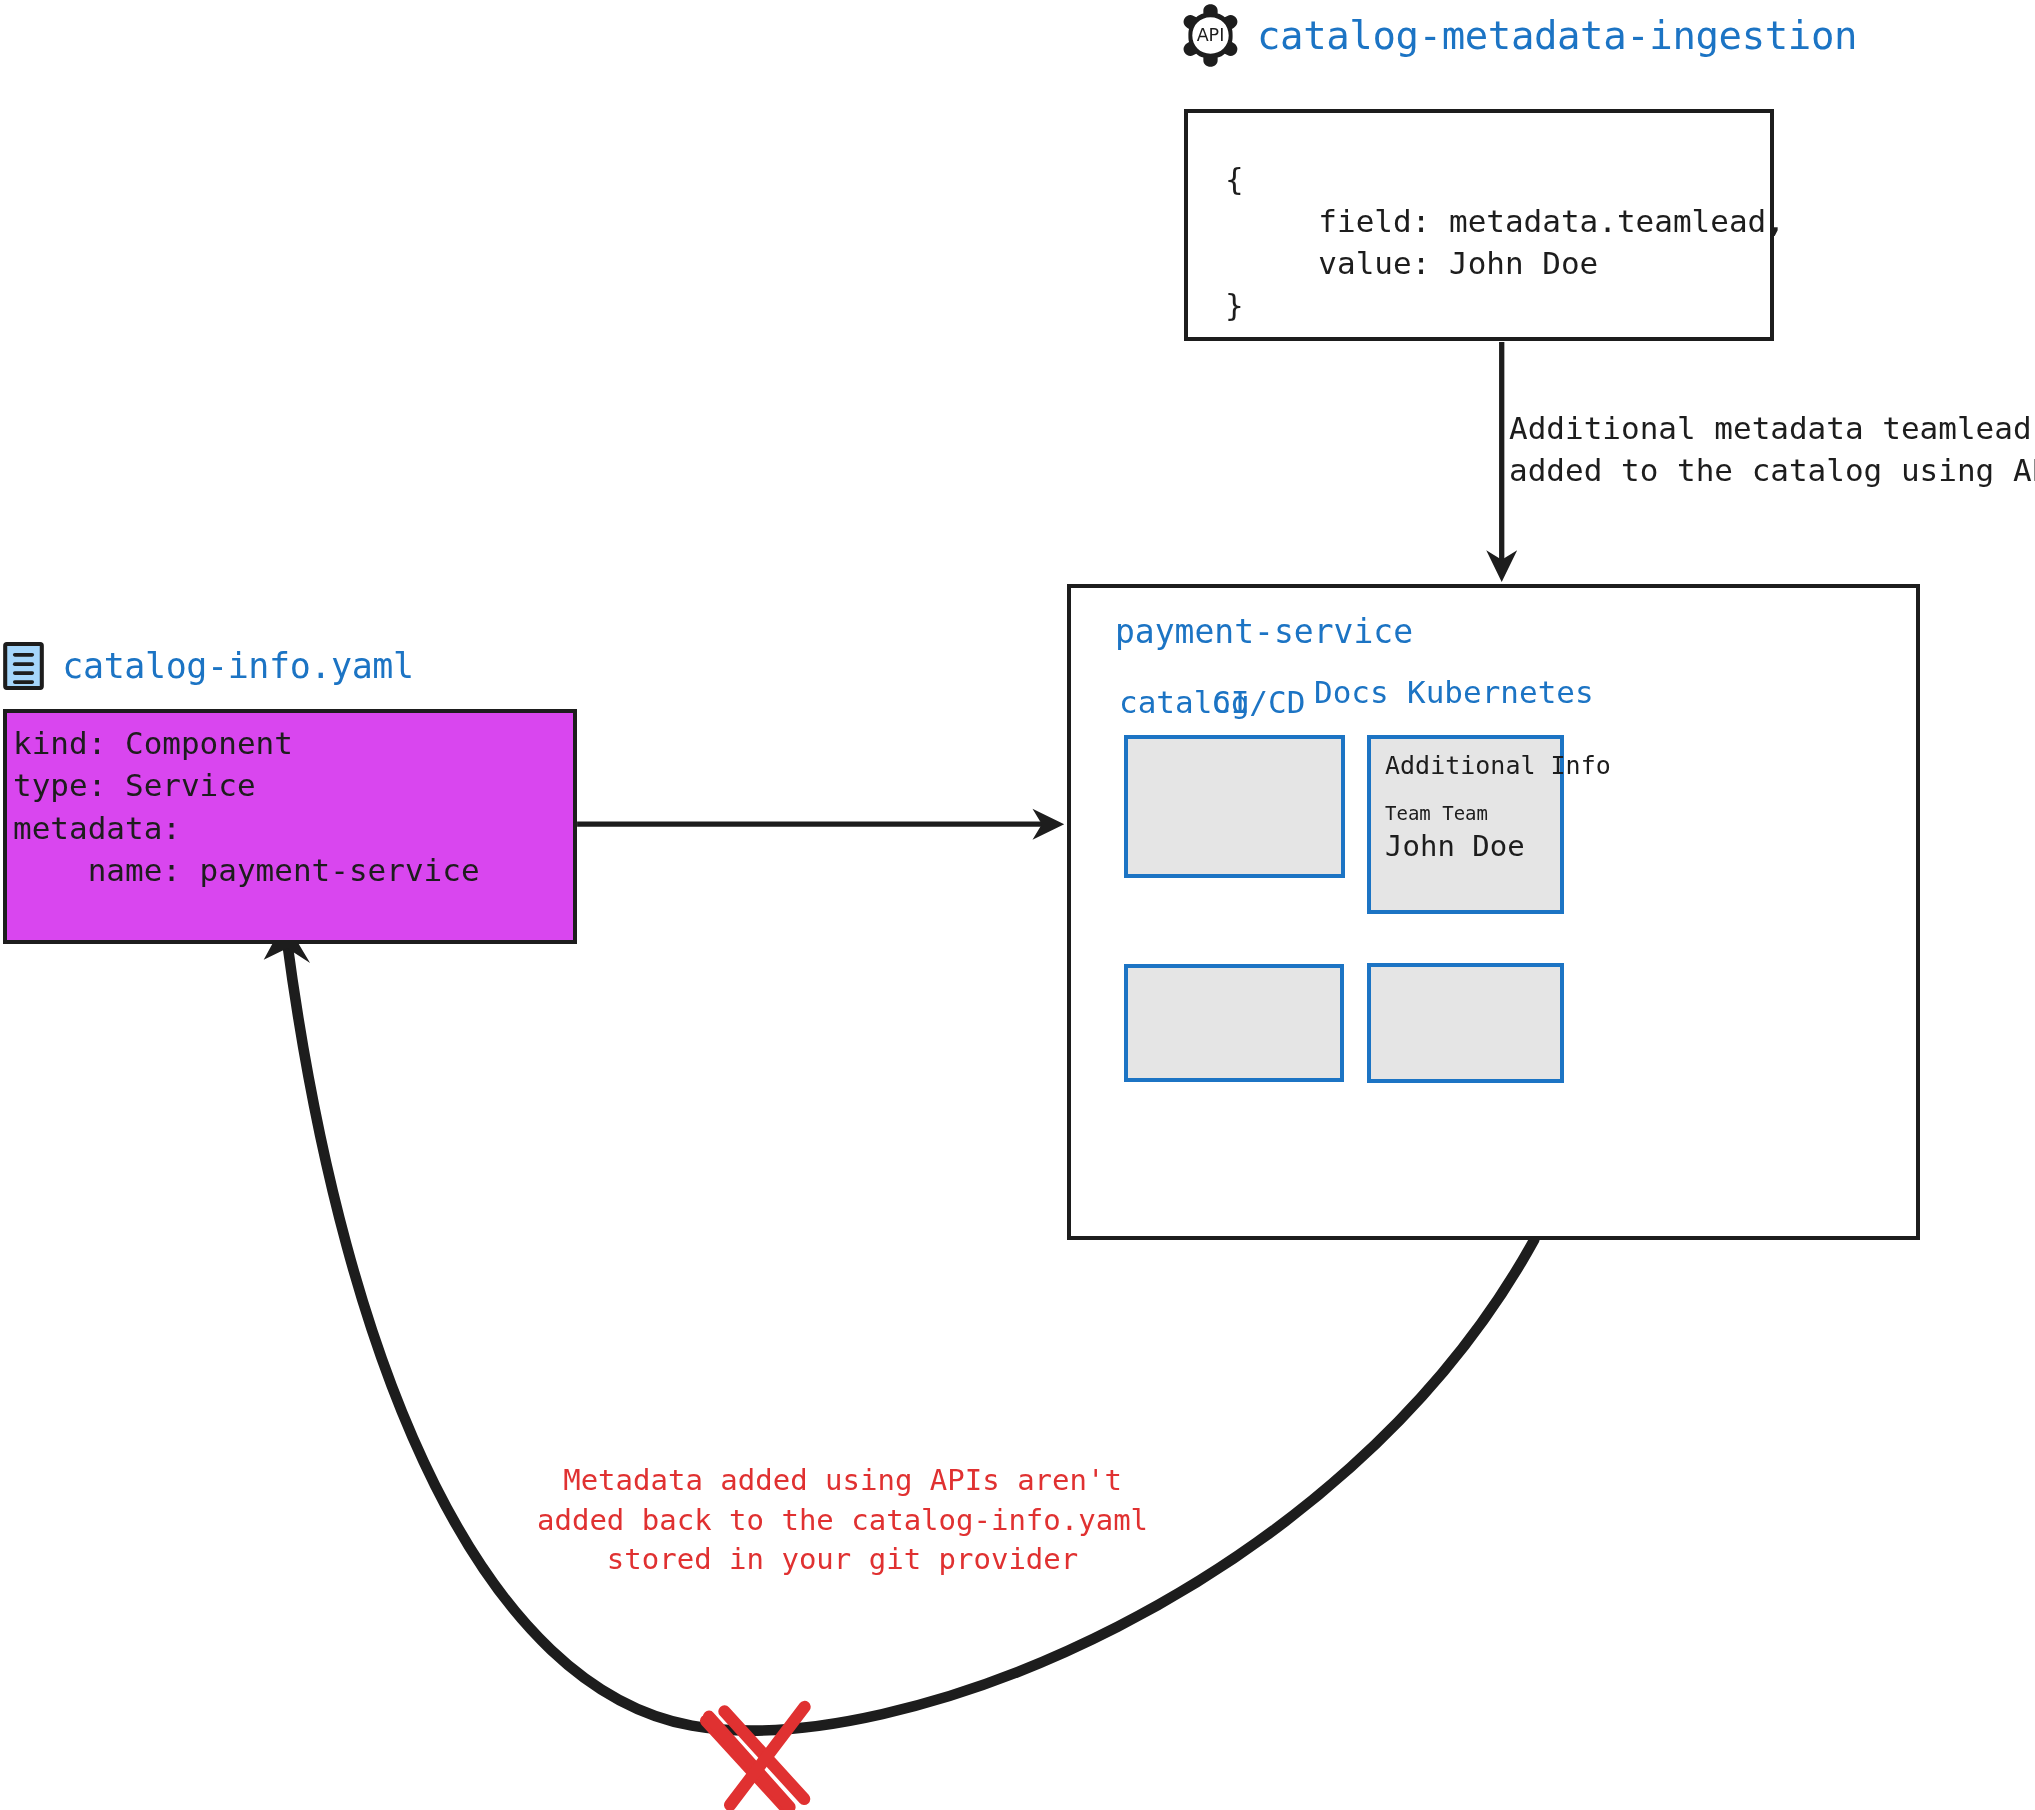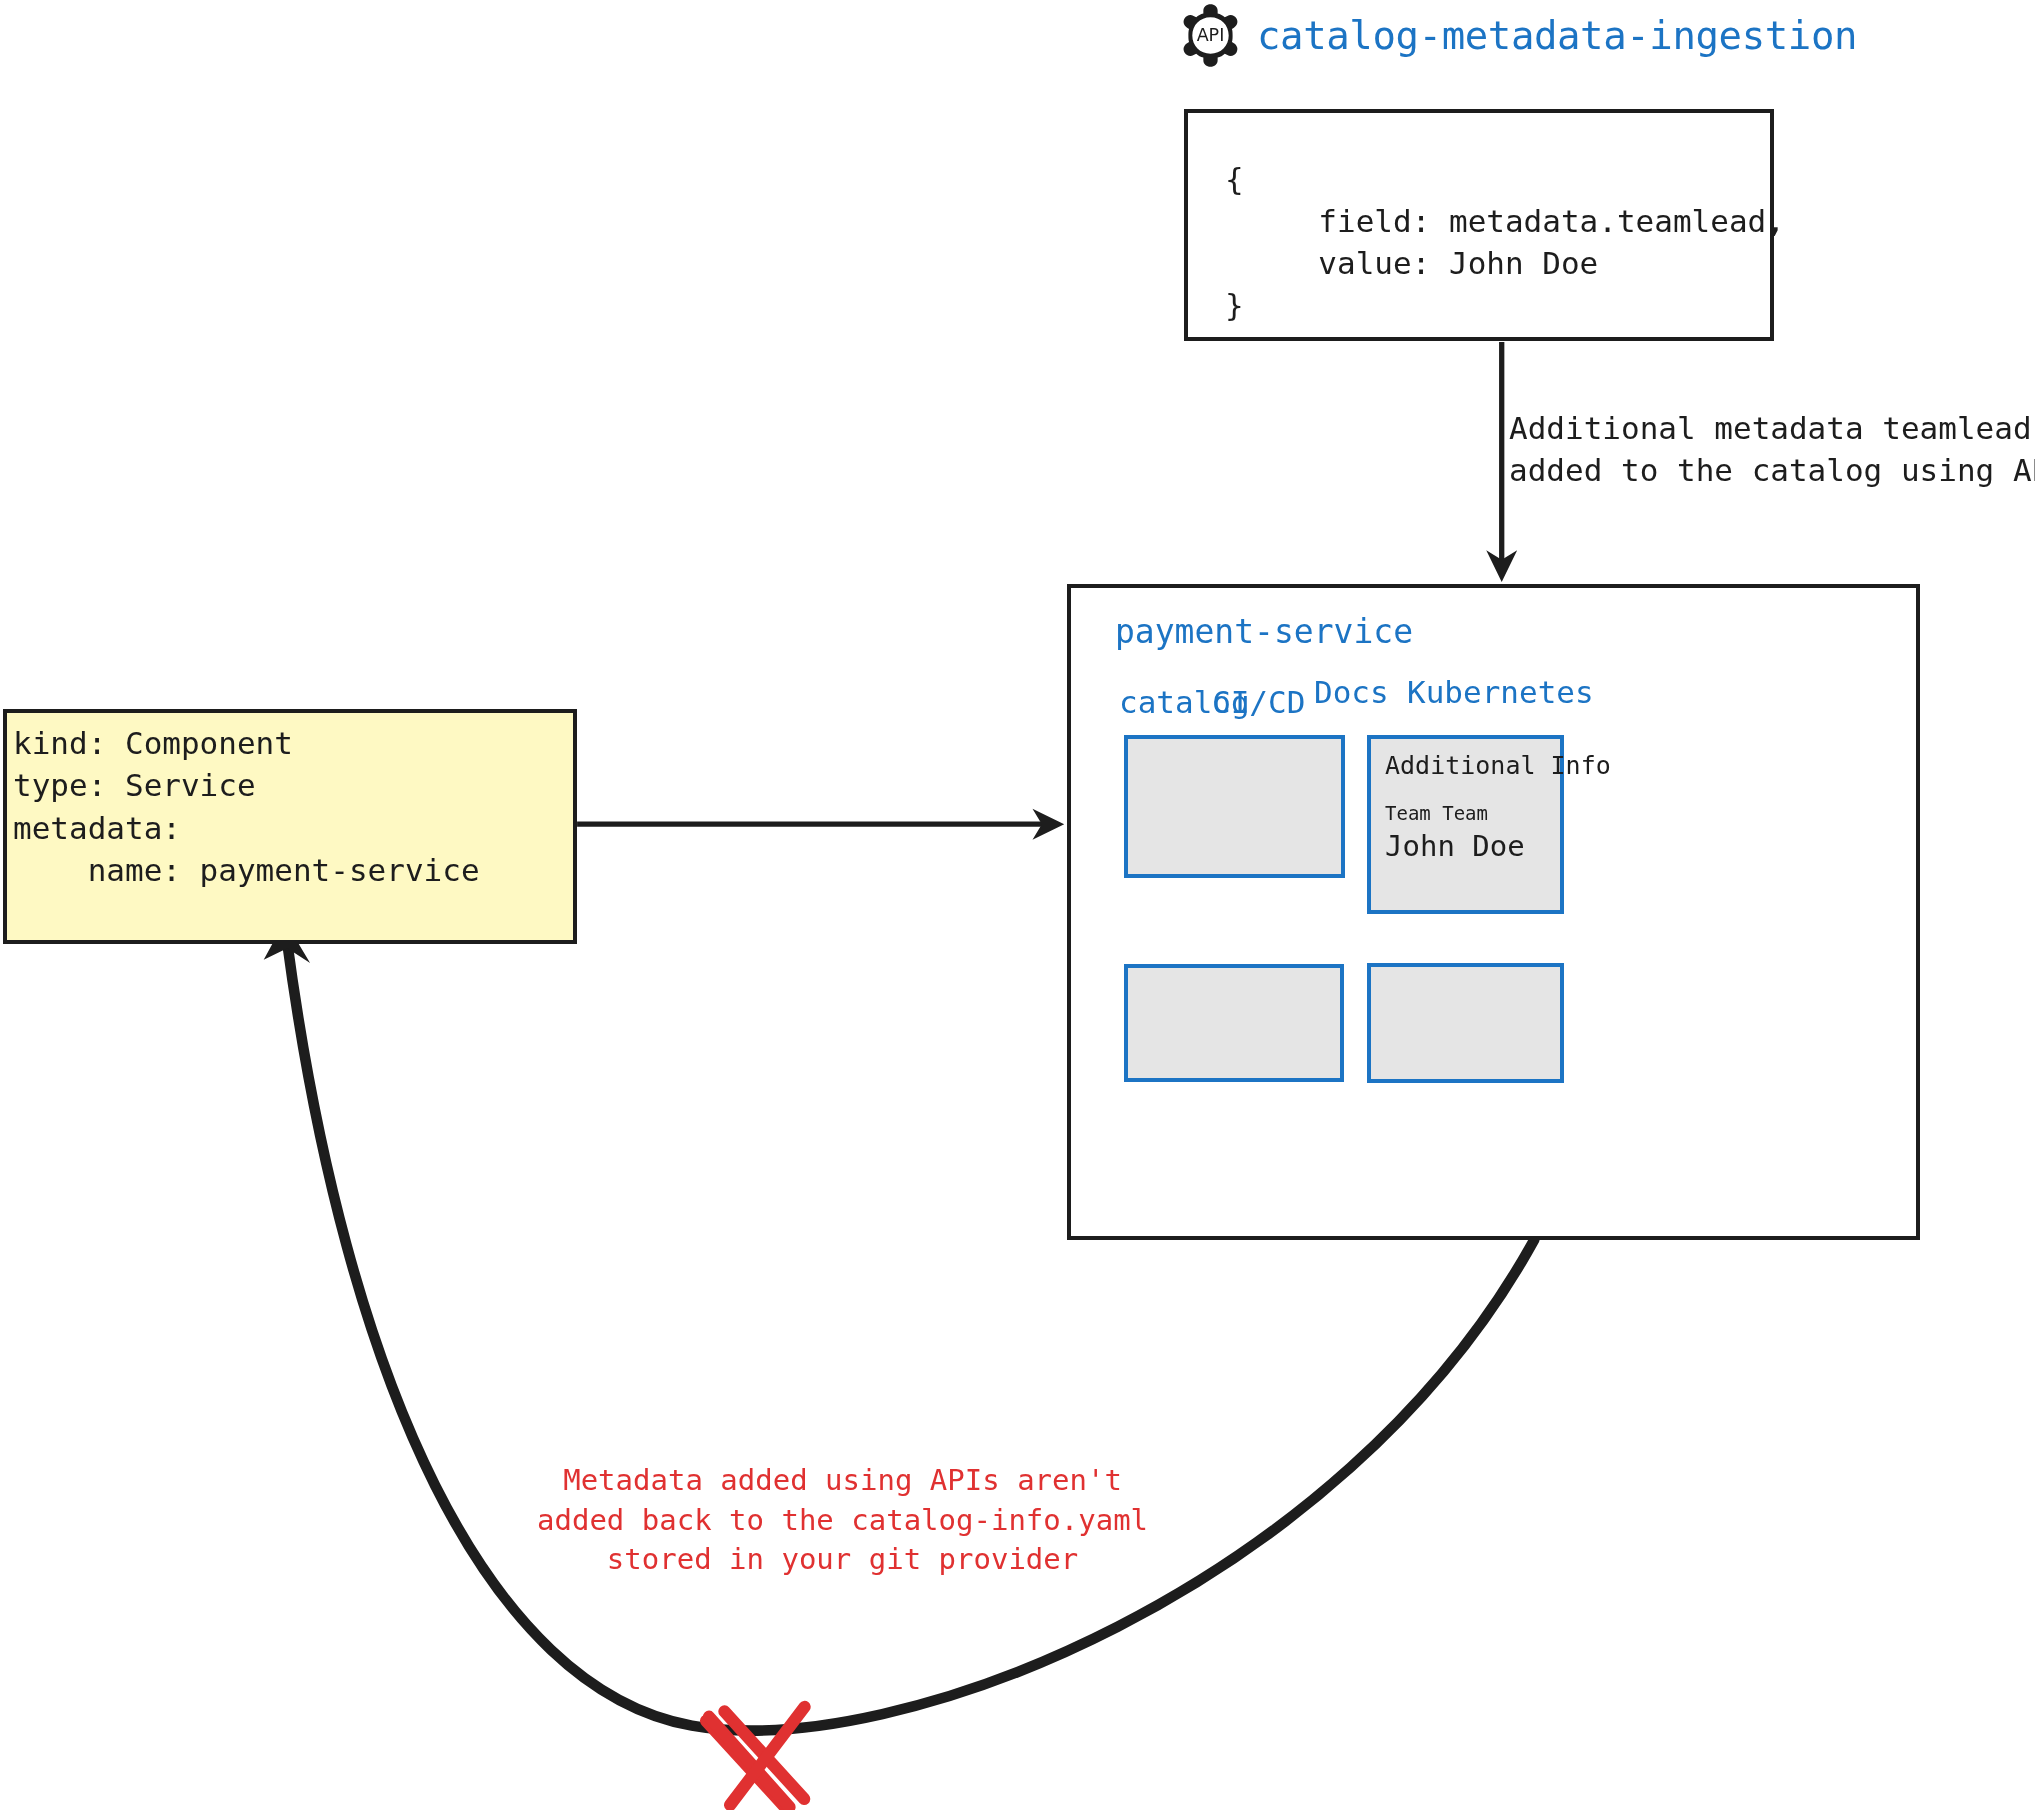--- a/index.html
+++ b/index.html
@@ -28,21 +28,21 @@
   
   #api-arrow-label{position:absolute;left:1509px;top:407px;font-size:31px;line-height:1.36;}
 
   
   #yaml-header{position:absolute;left:3.3px;top:642px;display:flex;align-items:center;gap:18px;}
   #yaml-icon{width:41px;height:48px;flex:none;}
   #yaml-title{font-size:35px;line-height:1;letter-spacing:-0.4px;}
 
   
   #yaml-box{position:absolute;left:3.3px;top:709px;width:574px;height:235px;
-            border:4.5px solid #1d1d1d;box-sizing:border-box;background:#fef9c3;}
+            border:4.5px solid #1d1d1d;box-sizing:border-box;background:#d946ef;}
   #yaml-code{position:absolute;left:5.7px;top:9px;font-size:31px;line-height:1.37;}
 
   
   #yaml-arrow-label{position:absolute;left:607px;top:839px;font-size:31px;line-height:1.36;}
 
   
   #panel{position:absolute;left:1067px;top:584px;width:853px;height:656px;
          border:4.5px solid #1d1d1d;box-sizing:border-box;background:#fff;}
   #panel-title{position:absolute;left:44px;top:27px;font-size:33px;line-height:1;}
   #panel-tabs{position:absolute;left:0;top:81px;width:100%;height:49px;}
@@ -121,20 +121,34 @@
   <div id="json-box">
     <div id="json-code" class="mono blk">{
      field: metadata.teamlead,
      value: John Doe
 }</div>
   </div>
 
   <div id="api-arrow-label" class="mono blk">Additional metadata teamlead
 added to the catalog using APIs</div>
 
+  <div id="yaml-header">
+    <div id="yaml-icon">
+      <svg width="41" height="48" viewBox="0 0 100 118" xmlns="http://www.w3.org/2000/svg">
+        <rect x="5" y="5" width="90" height="108" rx="4" fill="#a5d6fb" stroke="#1d1d1d" stroke-width="10"></rect>
+        <g fill="#1d1d1d">
+          <rect x="24" y="27" width="52" height="9" rx="4.5"></rect>
+          <rect x="24" y="50" width="52" height="9" rx="4.5"></rect>
+          <rect x="24" y="72" width="52" height="9" rx="4.5"></rect>
+          <rect x="24" y="94" width="52" height="9" rx="4.5"></rect>
+        </g>
+      </svg>
+    </div>
+    <div id="yaml-title" class="mono blue">catalog-info.yaml</div>
+  </div>
 
   <div id="yaml-box">
     <div id="yaml-code" class="mono blk">kind: Component
 type: Service
 metadata:
     name: payment-service</div>
   </div>
 
 
   <div id="panel">

